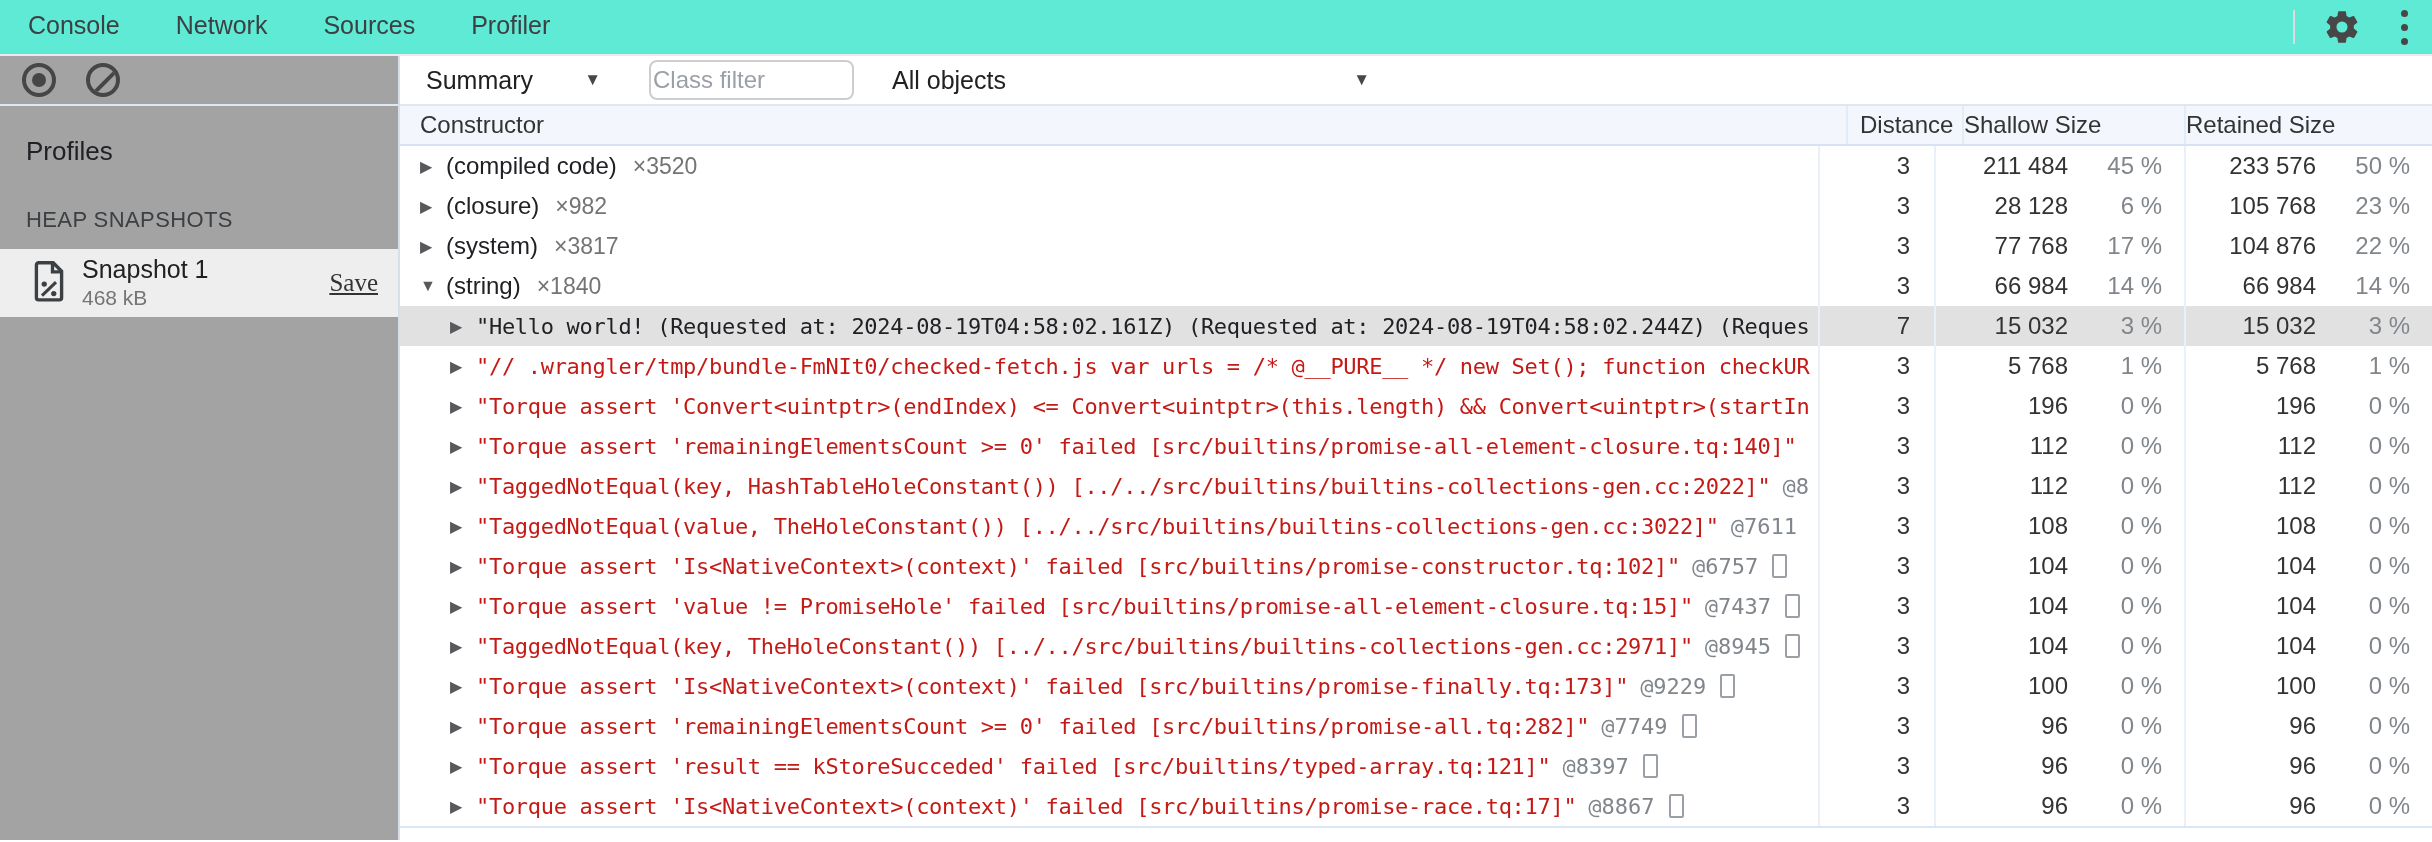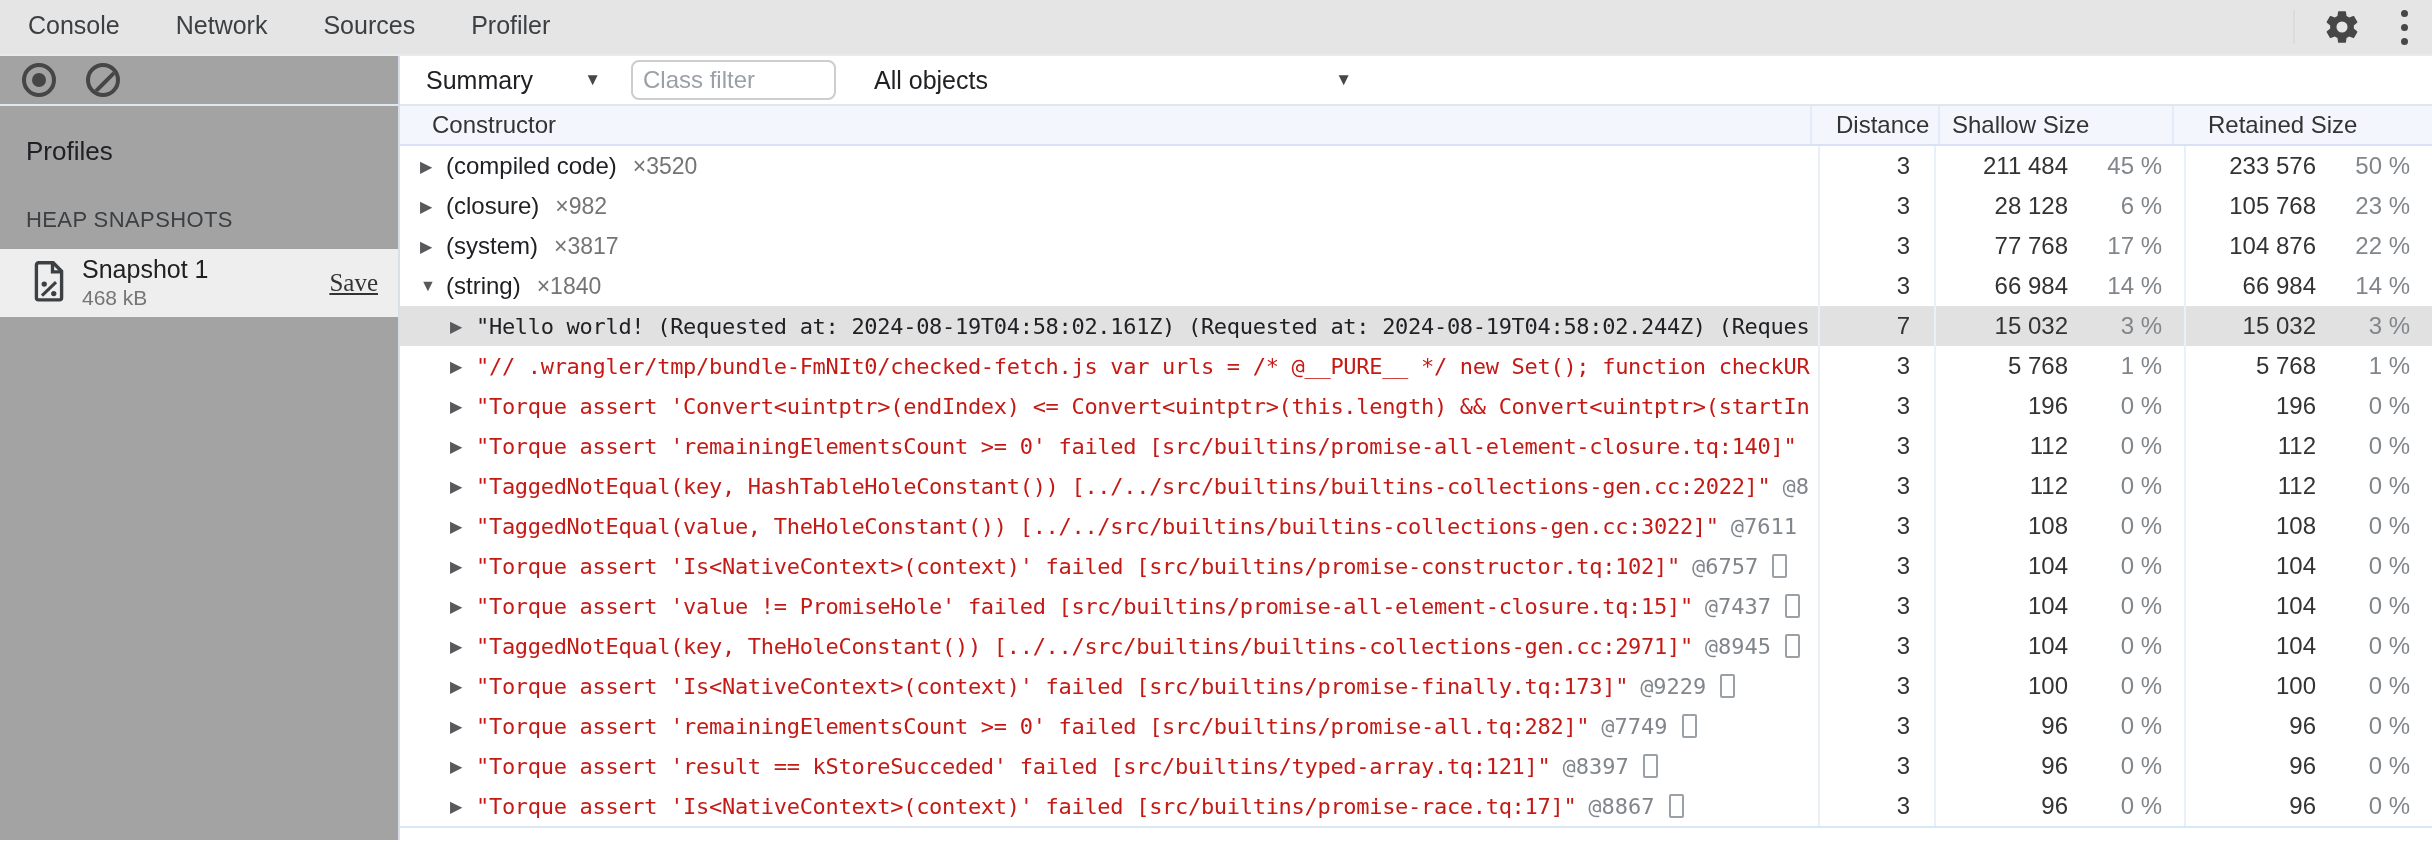--- a/index.html
+++ b/index.html
@@ -4,21 +4,21 @@
 <style>
   * { box-sizing: border-box; }
   html,body { margin:0; padding:0; }
   body {
     width:2432px; height:842px; overflow:hidden;
     background:#fff; color:#202124;
     font-family:"Liberation Sans", sans-serif;
     -webkit-font-smoothing:antialiased;
   }
   
-  .tabbar { height:56px; display:flex; align-items:stretch; border-bottom:2px solid #e8eaed; background:#e5e5e5; }
+  .tabbar { height:56px; display:flex; align-items:stretch; border-bottom:2px solid #e8eaed; background:#5eead4; }
   .tab {
     display:flex; align-items:center; padding:0 28px; font-size:25px; color:#3c4043;
     border-bottom:5px solid transparent; margin-bottom:-2px; cursor:default; white-space:nowrap;
   }
   .tab.active { color:#1a73e8; border-bottom-color:#1a73e8; }
   .tabbar-right { margin-left:auto; display:flex; align-items:center; padding-right:20px; }
   .vdivider { width:2px; height:34px; background:#dadce0; margin-right:28px; }
   .gear { width:38px; height:38px; display:flex; align-items:center; justify-content:center; }
   .kebab { display:flex; flex-direction:column; gap:7px; margin-left:36px; padding:4px; }
   .kebab i { width:7px; height:7px; border-radius:50%; background:#474747; }
@@ -39,33 +39,33 @@
   .snap-size { font-size:21px; color:#757575; margin-top:3px; }
   .save-link { margin-left:auto; font-size:25px; color:#333; text-decoration:underline; cursor:pointer;font-family:Liberation Serif, serif; }
 
   
   .main { flex:1; min-width:0; display:flex; flex-direction:column; }
   .panel-toolbar { height:50px; flex:none; border-bottom:2px solid #dfe7f3; display:flex; align-items:center; padding-left:26px; font-size:25px; color:#202124; }
   .select { display:flex; align-items:center; justify-content:space-between; cursor:default; }
   .sel-summary { width:175px; }
   .sel-arrow { font-size:17px; color:#474747; }
   .filter-input {
-    margin-left:30px; width:205px; height:40px; border:2px solid #cdcdcd; border-radius:8px;
-    font-size:24px; padding:0 10px; color:#202124; font-family:"Liberation Sans", sans-serif; outline:none;
+    margin-left:48px; width:205px; height:40px; border:2px solid #cdcdcd; border-radius:8px;
+    font-size:24px; padding:0 2px; color:#202124; font-family:"Liberation Sans", sans-serif; outline:none;
   }
   .filter-input::placeholder { color:#9aa0a6; }
   .sel-objects { margin-left:38px; width:478px; }
 
   
   .grid-header { height:40px; flex:none; background:#f3f6fc; border-bottom:2px solid #d7e3f4; display:flex; font-size:24px; color:#333; }
-  .hcol { height:100%; display:flex; align-items:center; border-right:2px solid #e2ebf8; cursor:default;margin-left:12px; }
+  .hcol { height:100%; display:flex; align-items:center; border-right:2px solid #e2ebf8; cursor:default; }
   .hcol.ctor { flex:1; min-width:0; padding-left:20px; }
   .hcol.dist { width:116px; flex:none; padding-left:12px;text-align:center; }
   .hcol.shal { width:222px; flex:none; padding-left:0; }
-  .hcol.ret  { width:246px; flex:none; padding-left:22px; border-right:none; }
+  .hcol.ret  { width:246px; flex:none; padding-left:0; border-right:none; }
 
   .grid-body { border-bottom:2px solid #dce7f5; }
   .row { display:flex; height:40px; font-size:24px; }
   .row.selected { background:#e1e1e1; }
   .cell { height:100%; display:flex; align-items:center; border-right:2px solid #e9f0fa; overflow:hidden; }
   .cell.ctor { flex:1; min-width:0; padding-left:20px; white-space:nowrap; }
   .cell.dist { width:116px; flex:none; justify-content:flex-end; padding-right:24px; color:#333; }
   .cell.size { width:250px; flex:none; padding-right:22px; }
   .cell.ret  { width:246px; border-right:none; }
   .cell.size .num { flex:1; text-align:right; color:#333; }

